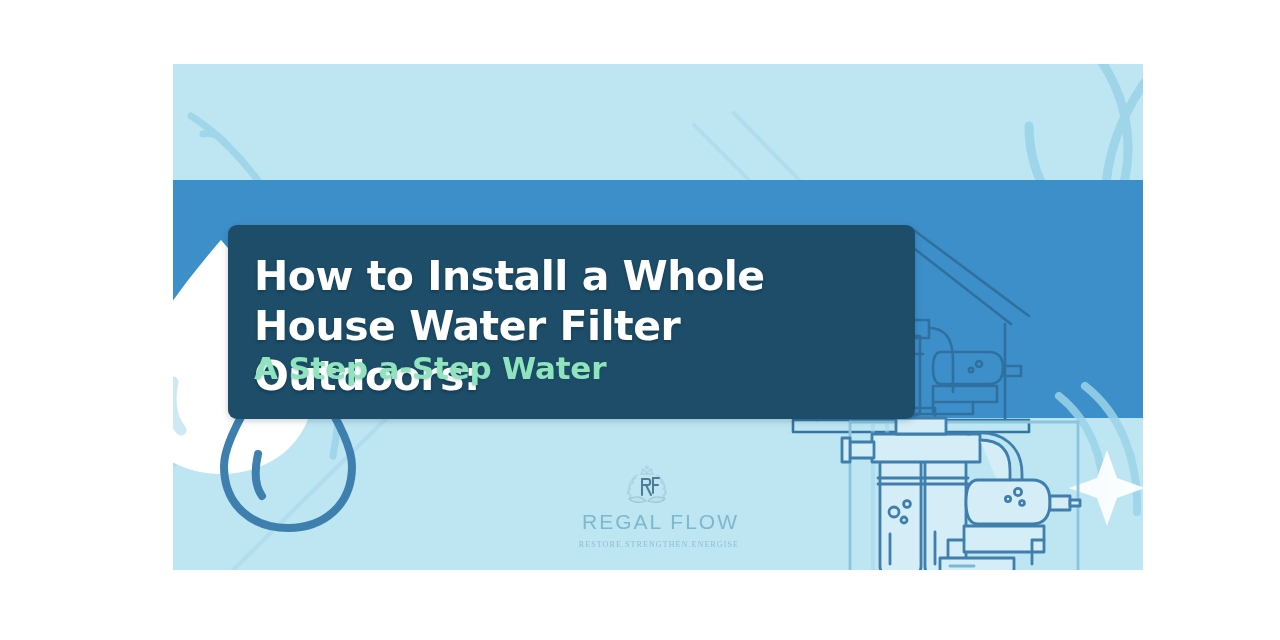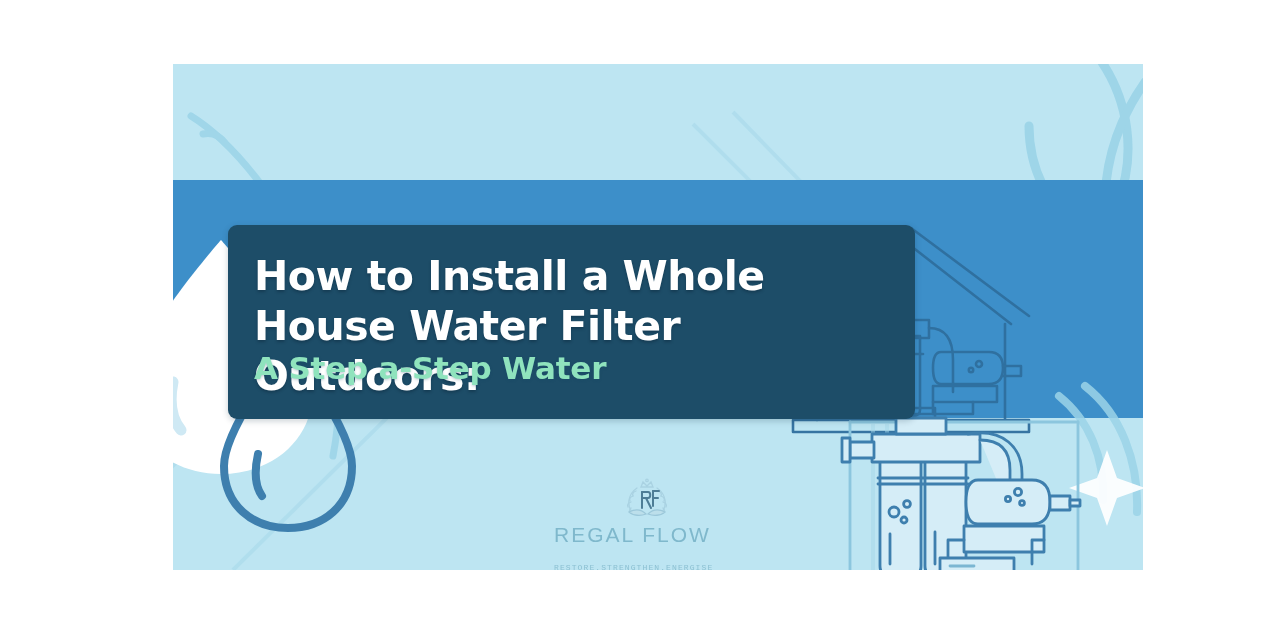--- a/index.html
+++ b/index.html
@@ -95,40 +95,40 @@
     font-weight: bold;
     font-size: 31px;
     letter-spacing: -0.2px;
     text-shadow: 0 1px 3px rgba(20,70,100,.30);
   }
 
   
   #logo {
     position: absolute;
     left: 381px;
-    top: 414px;
+    top: 401px;
     width: 185px;
     z-index: 8;
-    text-align: left;
+    text-align: right;
   }
   #logo-mark { display:block; margin: 0 auto; }
   #logo-name {
     display: block;
     margin-top: 1px;
     color: #7fb8cc;
     font-family: "Liberation Sans", sans-serif;
     font-size: 21px;
     font-weight: normal;
     letter-spacing: 2.0px;
   }
   #logo-tagline {
     display: block;
-    margin-top: 16px;
+    margin-top: 6px;
     color: #8cc0d2;
-    font-family: Liberation Mono, monospace;
+    font-family: Liberation Serif, serif;
     font-size: 8px;
     letter-spacing: 1.1px;
   }
 
   
   .illo {
     position: absolute;
     z-index: 5;
     pointer-events: none;
   }

